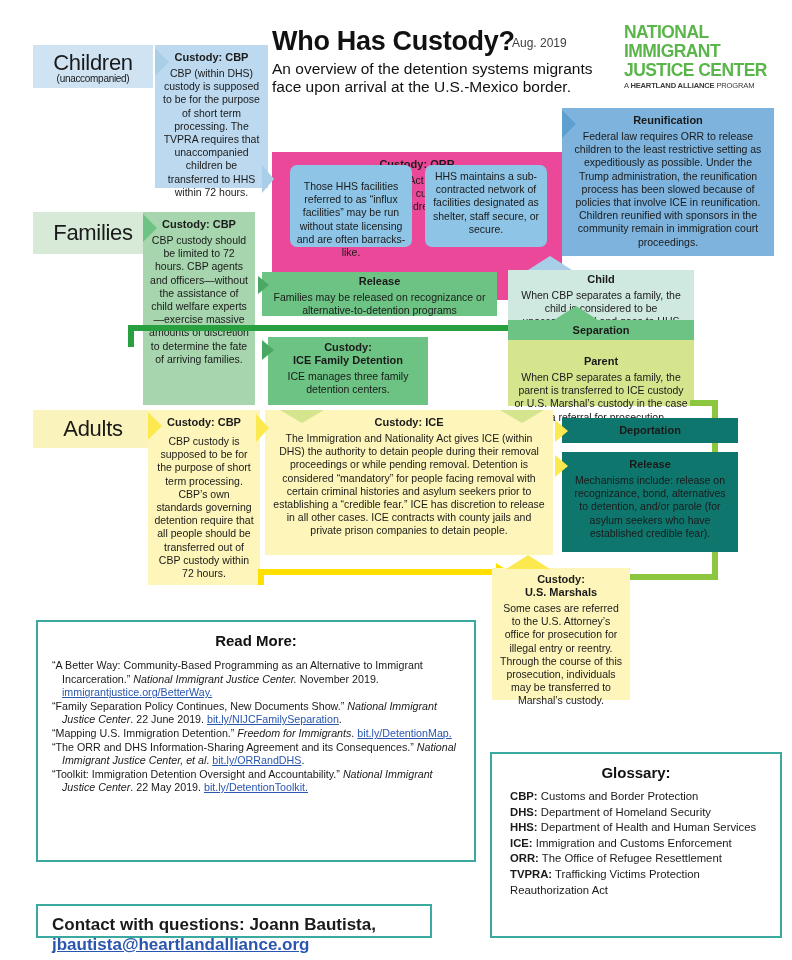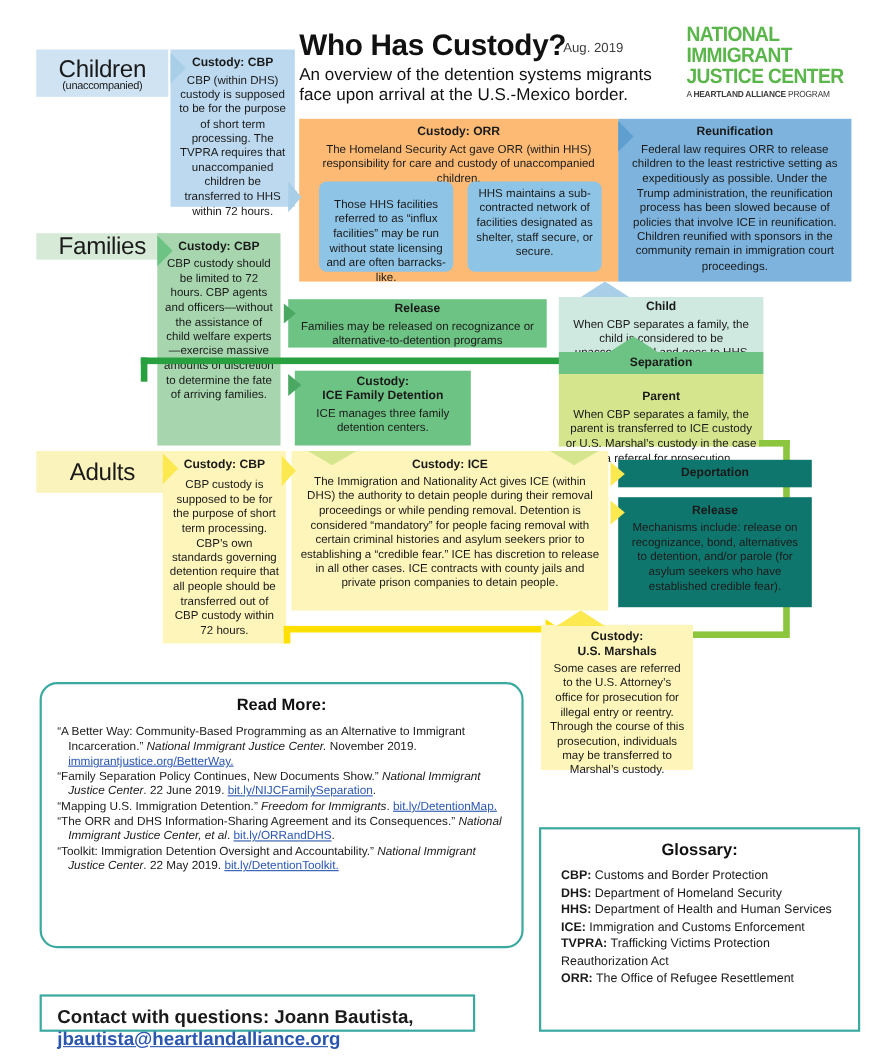--- a/index.html
+++ b/index.html
@@ -88,21 +88,21 @@
   .notch-up {
     position: absolute;
     width: 0; height: 0;
     border-left: 22px solid transparent;
     border-right: 22px solid transparent;
   }
 
   
   .c-band-blue { background: #cfe3f3; }
   .c-blue-lt  { background: #bcd9ef; }
-  .c-blue-md  { background: #fdba74; }
+  .c-blue-md  { background: #ec4899; margin-top: 44px; }
   .c-blue-dk  { background: #7db3dd; }
   .c-blue-in  { background: #8ec4e6; }
 
   .c-band-grn { background: #d6ead7; }
   .c-grn-lt   { background: #a7d6ae; }
   .c-grn-md   { background: #6dc383; }
   .c-grn-pale { background: #cfe8e0; }
   .c-grn-yel  { background: #d5e58e; }
 
   .c-band-yel { background: #fbf3bc; }
@@ -188,21 +188,21 @@
 <div class="abs c-blue-dk" style="left:562px;top:108px;width:212px;height:148px;">
   <div class="box" style="position:static;padding:6px 7px;">
     <div class="hd">Reunification</div>
     <div class="bd">Federal law requires ORR to release children to the least restrictive setting as expeditiously as possible. Under the Trump administration, the reunification process has  been slowed because of policies that involve ICE in reunification. Children reunified with sponsors in the community remain in immigration court proceedings.</div>
   </div>
 </div>
 <div class="chev" style="left:562px;top:110px;border-left:14px solid #5f9fd0;"></div>
 
 <div class="notch-up" style="left:528px;top:256px;border-bottom:14px solid #a9cfe8;"></div>
 
-<div class="abs c-band-grn rowlabel" style="left:33px;top:212px;width:120px;height:24px;">
+<div class="abs c-band-grn rowlabel" style="left:33px;top:212px;width:120px;height:42px;">
   <span>Families</span>
 </div>
 
 <div class="abs c-grn-lt" style="left:143px;top:212px;width:112px;height:193px;">
   <div class="box" style="position:static;padding:6px 6px;">
     <div class="hd">Custody: CBP</div>
     <div class="bd">CBP custody should be limited to 72 hours. CBP agents and officers—without the assistance of child welfare experts—exercise massive amounts of discretion  to determine the fate of arriving families.</div>
   </div>
 </div>
 <div class="chev" style="left:143px;top:214px;border-left:14px solid #6dc383;"></div>
@@ -297,40 +297,40 @@
 
 <div class="abs c-yel-lt" style="left:492px;top:568px;width:138px;height:132px;">
   <div class="box" style="position:static;padding:5px 6px;">
     <div class="hd" style="margin-bottom:0;">Custody:</div>
     <div class="hd">U.S. Marshals</div>
     <div class="bd">Some cases are referred to the U.S. Attorney’s office for prosecution for illegal entry or reentry. Through the course of this prosecution, individuals may be transferred to Marshal’s custody.</div>
   </div>
 </div>
 <div class="notch-up" style="left:506px;top:555px;border-bottom:14px solid #fbe94f;"></div>
 
-<div class="panel" style="left:36px;top:620px;width:440px;height:242px;border-radius:16px;">
+<div class="panel" style="left:36px;top:620px;width:440px;height:242px;">
   <div class="panel-title">Read More:</div>
   <div class="ref-list" id="ref-list">
       <div class="ref-item"><span>“A Better Way: Community-Based Programming as an Alternative to Immigrant Incarceration.” </span><span class="it">National Immigrant Justice Center.</span><span> November 2019. </span><a class="lk" href="#">immigrantjustice.org/BetterWay.</a><span></span></div>
       <div class="ref-item"><span>“Family Separation Policy Continues, New Documents Show.” </span><span class="it">National Immigrant Justice Center</span><span>. 22 June 2019. </span><a class="lk" href="#">bit.ly/NIJCFamilySeparation</a><span>.</span></div>
       <div class="ref-item"><span>“Mapping U.S. Immigration Detention.” </span><span class="it">Freedom for Immigrants</span><span>. </span><a class="lk" href="#">bit.ly/DetentionMap.</a><span></span></div>
       <div class="ref-item"><span>“The ORR and DHS Information-Sharing Agreement and its Consequences.” </span><span class="it">National Immigrant Justice Center, et al</span><span>. </span><a class="lk" href="#">bit.ly/ORRandDHS</a><span>.</span></div>
       <div class="ref-item"><span>“Toolkit: Immigration Detention Oversight and Accountability.” </span><span class="it">National Immigrant Justice Center</span><span>. 22 May 2019. </span><a class="lk" href="#">bit.ly/DetentionToolkit.</a><span></span></div>
     </div>
 </div>
 
 <div class="panel" style="left:490px;top:752px;width:292px;height:186px;">
   <div class="panel-title">Glossary:</div>
   <div class="gloss" id="gloss-list">
       <div><b>CBP:</b><span> Customs and Border Protection</span></div>
       <div><b>DHS:</b><span> Department of Homeland Security</span></div>
       <div><b>HHS:</b><span> Department of Health and Human Services</span></div>
       <div><b>ICE:</b><span> Immigration and Customs Enforcement</span></div>
+      <div><b>ORR:</b><span> The Office of Refugee Resettlement</span></div>
       <div><b>TVPRA:</b><span> Trafficking Victims Protection Reauthorization Act</span></div>
-      <div><b>ORR:</b><span> The Office of Refugee Resettlement</span></div>
     </div>
 </div>
 
 <div class="panel" style="left:36px;top:904px;width:396px;height:34px;">
   <div id="contact-text">
     <span>Contact with questions: Joann Bautista, </span><a class="lk" href="#">jbautista@heartlandalliance.org</a>
   </div>
 </div>
 
 </body></html>

